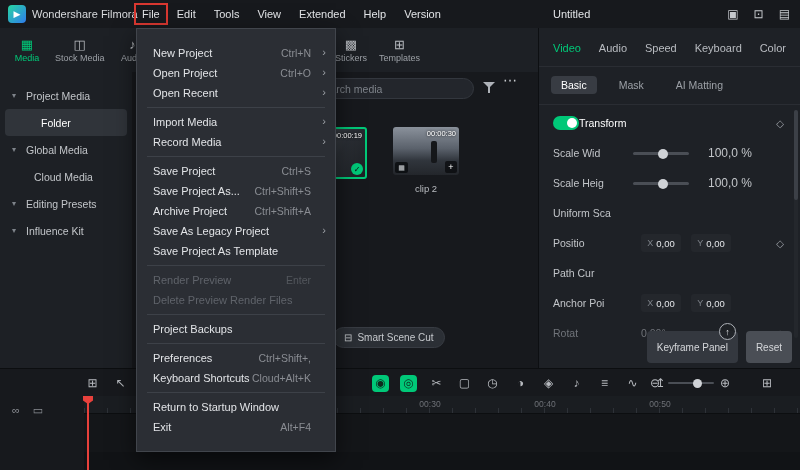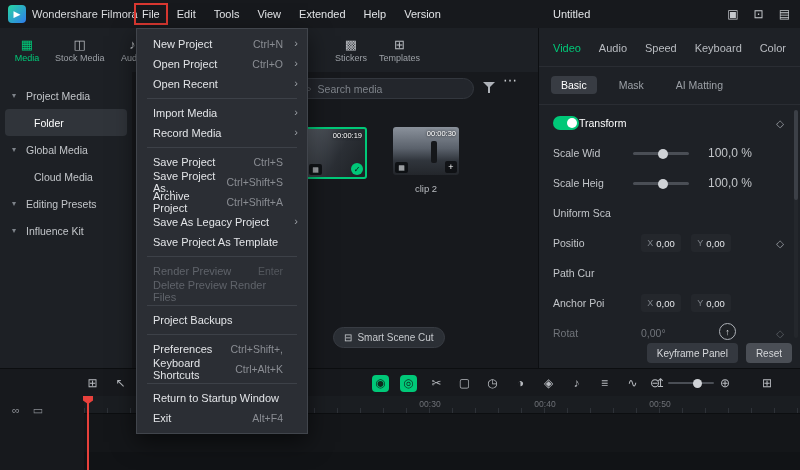--- a/index.html
+++ b/index.html
@@ -26,21 +26,21 @@
   .mtab .g{font-size:13px;color:#b9bcc1;line-height:13px}
   .mtab .l{font-size:9px;color:#9ca0a6;white-space:nowrap}
   .mtab.active .g,.mtab.active .l{color:#00c878}
 
   
   .sidebar{position:absolute;left:0;top:72px;width:132px;height:296px;background:#1d2025;padding-top:10px}
   .side-item{height:27px;display:flex;align-items:center;gap:4px;font-size:10.5px;color:#c2c5c9;padding-left:12px}
   .side-item .caret{width:10px;font-size:8px;color:#7e838a;visibility:hidden}
   .side-item.has-caret .caret{visibility:visible}
   .side-item.indent{padding-left:20px}
-  .side-item.sel{background:#30343a;border-radius:4px;margin:0 5px;padding-left:15px;color:#fff}
+  .side-item.sel{background:#30343a;border-radius:4px;margin:0 5px;padding-left:22px;color:#fff}
 
   
   .media-content{position:absolute;left:132px;top:72px;width:406px;height:296px;background:#17191d}
   .search{position:absolute;left:296px;top:78px;width:178px;height:21px;border-radius:11px;background:#23262c;border:1px solid #33373e;display:flex;align-items:center;padding:0 9px;gap:6px;z-index:2}
   .search .mag{color:#7e838a;font-size:10px}
   .search input{flex:1;min-width:0;background:transparent;border:0;outline:0;color:#d5d7da;font-size:10.5px}
   .search input::placeholder{color:#7e838a}
   .filter-icon{position:absolute;left:482px;top:81px;width:14px;height:14px;z-index:2}
   .filter-icon .tri{position:absolute;left:1px;top:1px;width:0;height:0;border-left:6px solid transparent;border-right:6px solid transparent;border-top:6px solid #aeb2b8}
   .filter-icon .stem{position:absolute;left:6px;top:6px;width:2px;height:6px;background:#aeb2b8}
@@ -82,21 +82,21 @@
   .slider .sknob{position:absolute;top:-3.5px;left:45%;width:10px;height:10px;border-radius:50%;background:#d0d3d7}
   .pvalue{position:absolute;right:40px;font-size:12px;color:#c2c5c9}
   .pvalue-l{position:absolute;left:88px;font-size:10.5px;color:#c2c5c9}
   .xybox{position:absolute;width:40px;height:18px;background:#24272c;border-radius:3px;display:flex;align-items:center;justify-content:center;gap:3px;font-size:9.5px;color:#e2e4e7}
   .xybox .axis{color:#7e838a;font-size:9px}
   .xybox.x{left:88px}.xybox.y{left:138px}
   .scrollup{position:absolute;left:166px;top:5px;width:17px;height:17px;border-radius:50%;border:1px solid #aeb2b8;background:rgba(30,33,38,.85);color:#dfe1e4;font-size:9px;display:flex;align-items:center;justify-content:center;z-index:3}
   .vscroll{position:absolute;right:2px;top:82px;width:4px;height:228px;background:#24272c;border-radius:2px}
   .vscroll .thumb{position:absolute;top:0;left:0;width:4px;height:90px;background:#3c4047;border-radius:2px}
   .rfooter{position:absolute;right:8px;bottom:5px;display:flex;gap:8px}
-  .btn{height:20px;padding:4px 10px;border-radius:4px;background:#34383f;color:#d5d7da;font-size:10px;display:flex;align-items:center}
+  .btn{height:20px;padding:16px 10px;border-radius:4px;background:#34383f;color:#d5d7da;font-size:10px;display:flex;align-items:center}
   .btn.light{background:#4a4e55}
 
   
   .toolbar{position:absolute;left:0;top:368px;width:800px;height:28px;background:#17191d;border-top:1px solid #0c0e10}
   .tb-left{position:absolute;left:84px;top:0;height:28px;display:flex;gap:11px;align-items:center;font-size:12px;color:#b6b9be}
   .tb-center{position:absolute;left:372px;top:0;height:28px;display:flex;gap:11px;align-items:center;font-size:12px;color:#b6b9be}
   .ticon{width:17px;height:17px;line-height:17px;text-align:center;flex:none}
   .ticon.active{background:#00c878;color:#0d2b1e;border-radius:4px}
   .zoom-out{position:absolute;left:650px;top:7px;font-size:12px;color:#b6b9be}
   .zslider{position:absolute;left:668px;top:13px;width:46px;height:2px;background:#4a4e55;border-radius:1px}
@@ -114,22 +114,22 @@
   .ruler span.tick:nth-of-type(3){left:576px}
   .track-head{position:absolute;left:0;top:396px;width:84px;height:74px;background:#17191d}
   .track-icons{position:absolute;left:12px;top:404px;display:flex;gap:13px;font-size:11px;color:#8a8d93}
   .tracks{position:absolute;left:84px;top:414px;width:716px;height:56px;background:#141619}
   .lane{position:absolute;left:84px;top:452px;width:716px;height:18px;background:#111316}
   .playhead{position:absolute;left:87px;top:396px;width:2px;height:74px;background:#e8413c;z-index:6}
   .ph-handle{position:absolute;left:83px;top:396px;width:10px;height:8px;background:#e8413c;z-index:6;
              clip-path:polygon(0 0,100% 0,100% 55%,50% 100%,0 55%)}
 
   
-  .fmenu{position:absolute;left:136px;top:28px;width:172px;background:#2b2e34;border:1px solid #41454c;
-         box-shadow:0 8px 22px rgba(0,0,0,.55);padding:5px 0;z-index:20}
+  .fmenu{position:absolute;left:136px;top:28px;width:200px;background:#2b2e34;border:1px solid #41454c;
+         box-shadow:0 8px 22px rgba(0,0,0,.55);padding:14px 0;z-index:20}
   .mi{position:relative;height:20px;display:flex;align-items:center;padding:0 24px 0 16px;font-size:11px;color:#e2e4e7}
   .mi-short{margin-left:auto;color:#8a8d93;font-size:10.5px}
   .mi-arrow{position:absolute;right:9px;top:3px;color:#9ca0a6;font-size:11px;display:none}
   .mi.has-sub .mi-arrow{display:block}
   .mi.dis{color:#5f636a}
   .mi.dis .mi-short{color:#53575d}
   .mi.sep{height:9px;padding:0}
   .mi.sep::after{content:"";position:absolute;left:10px;right:10px;top:4px;height:1px;background:#3d4148}
   .mi.hl{border:2px solid #d93831;margin-right:22px;padding-left:14px}
 </style>
@@ -535,21 +535,21 @@
       </div>
 
       <div class="mi">
         <span class="mi-label">Preferences</span>
         <span class="mi-short">Ctrl+Shift+,</span>
 
       </div>
 
       <div class="mi">
         <span class="mi-label">Keyboard Shortcuts</span>
-        <span class="mi-short">Ctrl+Alt+K</span>
+        <span class="mi-short">Cloud+Alt+K</span>
 
       </div>
 
       <div class="mi sep">
         
         
         
       </div>
 
       <div class="mi">

